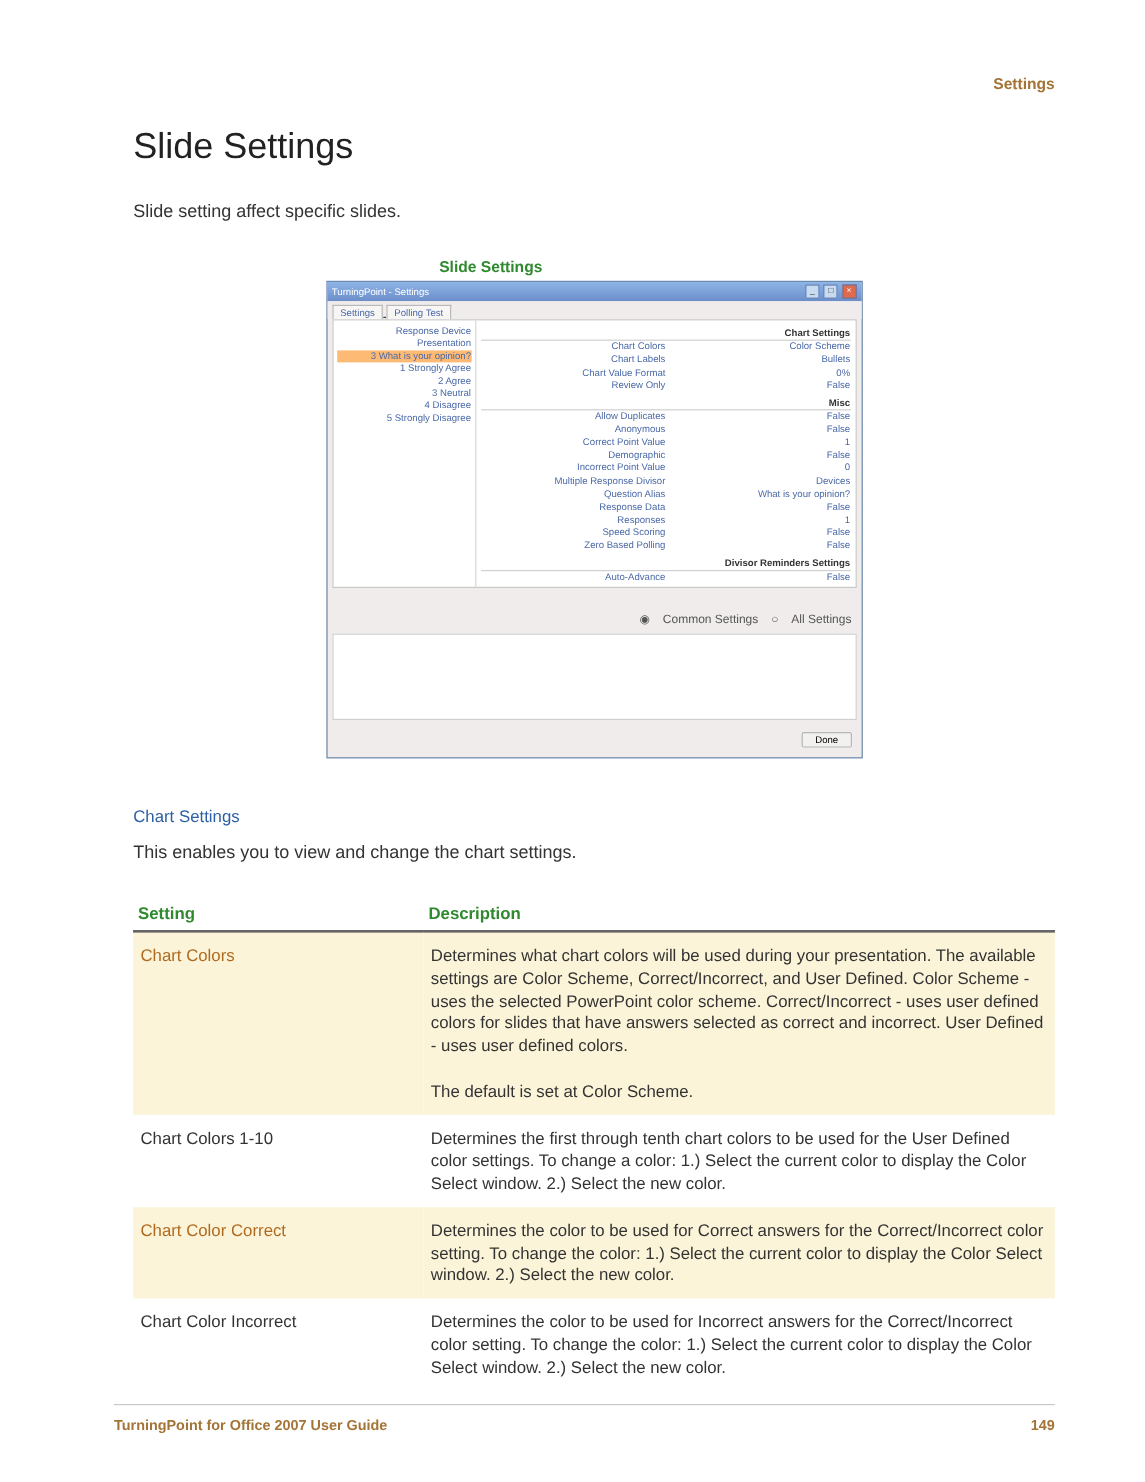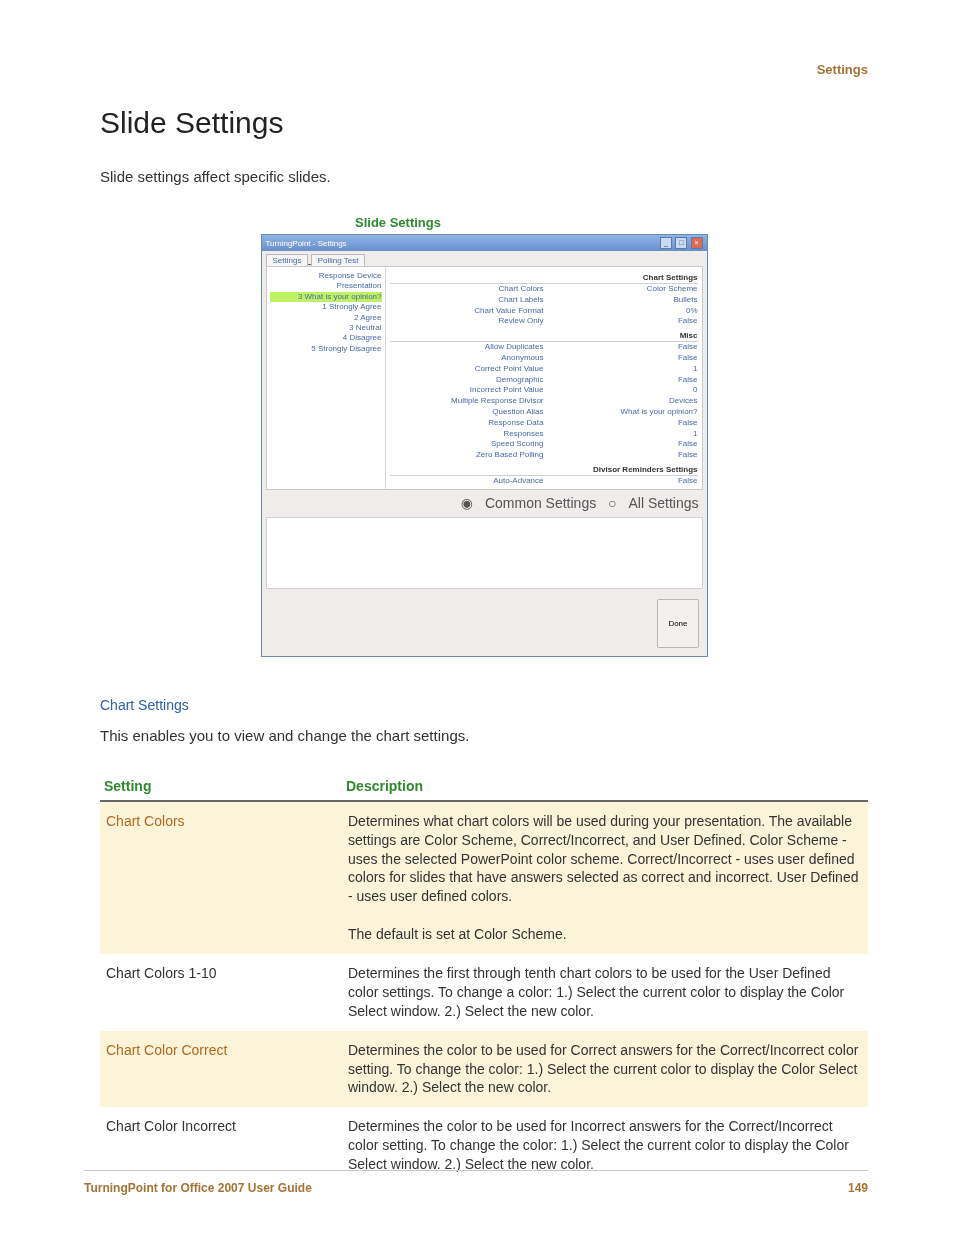--- a/index.html
+++ b/index.html
@@ -8,20 +8,21 @@
     background: #ffffff;
     font-family: "Segoe UI", "Myriad Pro", Arial, sans-serif;
     color: #333;
   }
   .page {
     width: 938px;
     height: 1235px;
     position: relative;
     box-sizing: border-box;
     padding: 60px 70px 40px 100px;
+    margin-left: 11px;
   }
   .header-right {
     position: absolute;
     top: 62px;
     right: 70px;
     color: #a37435;
     font-size: 13px;
     font-weight: 600;
   }
   h1.title {
@@ -93,52 +94,52 @@
     text-align:right;
   }
   .shot-tree {
     width: 112px;
     border-right:1px solid #d8d8d8;
     padding:4px 3px;
     color:#4a69a8;
     line-height:1.3;
   }
   .shot-tree .node { white-space:nowrap; }
-  .shot-tree .sel { background:#bef264; }
+  .shot-tree .sel { background:#fdba74; }
   .shot-tree .indent1 { padding-left:6px; }
   .shot-tree .indent2 { padding-left:16px; }
   .shot-list {
     flex:1;
     padding:2px 4px;
     position:relative;
   }
   .shot-list .grp { font-weight:700; color:#333; border-bottom:1px solid #d0d0d0; padding:2px 0 1px 0; margin-top:2px;}
   .shot-list .row { display:flex; color:#4a69a8; line-height:1.35;}
   .shot-list .row .k { flex:1; }
   .shot-list .row .v { flex:1; }
   .shot-radios {
     text-align:right;
-    font-size:14px;
-    padding:5px 8px 2px 0;
+    font-size:10px;
+    padding:20px 8px 2px 0;
     color:#555;
   }
   .shot-radios span { margin-left:8px; }
   .shot-bottom {
     height:70px;
     margin:4px;
     border:1px solid #d0d0d0;
     background:#fff;
   }
   .shot-done {
     text-align:right;
     padding:6px 8px 8px 0;
   }
   .shot-done button {
     font-size:8px;
-    padding:19px 10px;
+    padding:1px 10px;
     background:#f2f1f0;
     border:1px solid #b7b7b7;
     border-radius:2px;
   }
   .section-sub {
     color:#2c5fa5;
     font-size:14px;
     margin:30px 0 14px 0;
   }
   p.lead {
@@ -179,21 +180,21 @@
     font-weight:600;
   }
 </style>
 </head>
 <body>
 
 <div class="page">
   <div class="header-right">Settings</div>
 
   <h1 class="title">Slide Settings</h1>
-  <p class="intro">Slide settings affect specific slides.</p>
+  <p class="intro">Slide setting affect specific slides.</p>
 
   <div class="caption">Slide Settings</div>
 
   <div class="shot">
     <div class="shot-titlebar">
       <span>TurningPoint - Settings</span>
       <span class="wbtns">
         <span>_</span>
         <span>□</span>
         <span class="close">×</span>

